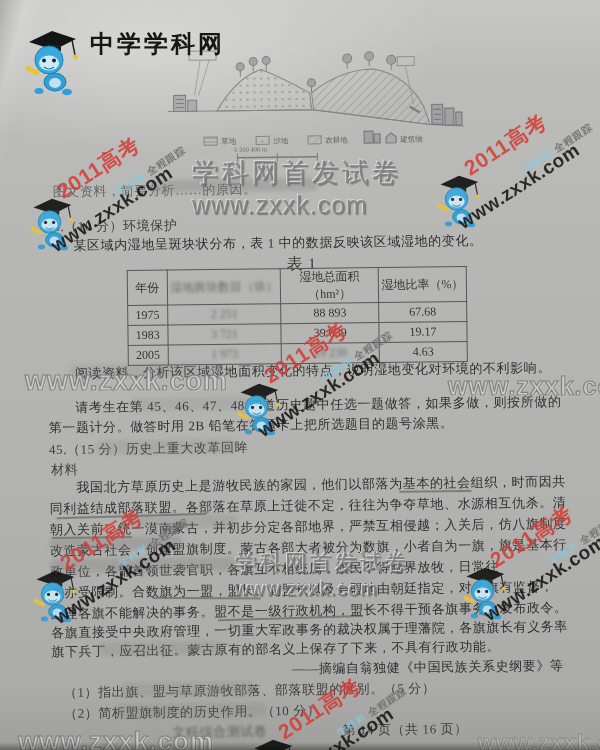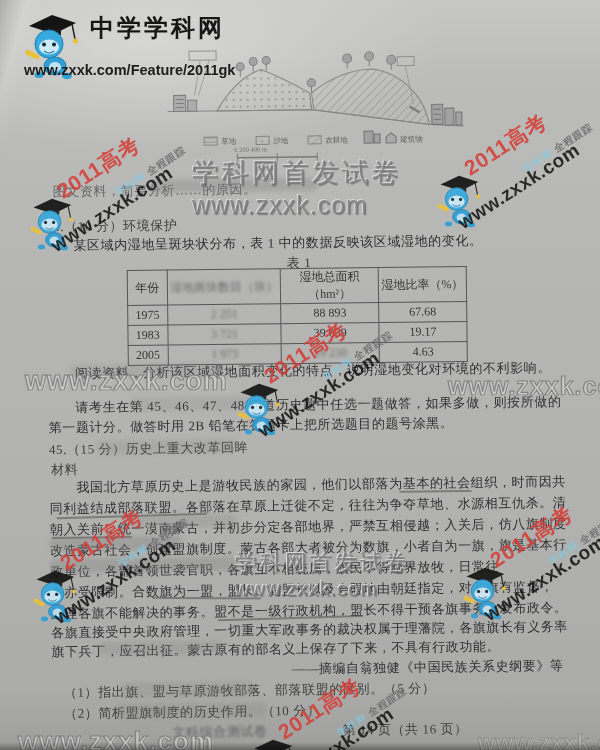--- a/index.html
+++ b/index.html
@@ -16,21 +16,21 @@
   .faint{color:#55555a;opacity:.85;}
   .kai{color:#2f2f33;}
   .smudge{position:absolute;background:rgba(125,125,125,.32);filter:blur(2.2px);border-radius:5px;}
   .uline{position:absolute;height:2px;background:rgba(70,70,72,.5);filter:blur(.5px);}
   
   .dtable{position:absolute;left:128px;top:268px;width:340px;border-collapse:collapse;font-size:12px;color:#333;}
   .dtable td{border:1px solid #55555a;text-align:center;padding:0;height:19px;}
   .dtable tr.hd td{height:22px;}
   .blur1{filter:blur(1.4px);color:#6a6a6e;}
   
-  .logo{position:absolute;left:16px;top:4px;width:300px;height:78px;text-align:center;}
+  .logo{position:absolute;left:16px;top:20px;width:300px;height:78px;text-align:center;}
   .logo .m{position:absolute;left:4px;top:4px;width:64px;height:72px;}
   .logo .name{position:absolute;left:74px;top:8px;font-family:"Liberation Sans",sans-serif;font-weight:bold;font-size:24px;letter-spacing:3px;color:#161616;}
   .logo .sub{position:absolute;left:76px;top:36px;font-family:"Liberation Sans",sans-serif;font-weight:bold;font-size:15px;letter-spacing:2px;color:#d6372f;}
   .logo .url{position:absolute;left:8px;top:58px;font-family:"Liberation Sans",sans-serif;font-weight:bold;font-size:14.5px;color:#1c1c1c;}
   
   .stamp{position:absolute;width:182px;height:112px;pointer-events:none;}
   .stamp .sm{position:absolute;left:2px;bottom:4px;width:50px;height:58px;opacity:.92;}
   .stamp .red{position:absolute;left:42px;top:34px;transform:rotate(-33deg);transform-origin:left bottom;
       font-family:"Liberation Sans",sans-serif;font-weight:bold;font-size:21px;color:rgba(212,62,55,.88);letter-spacing:1px;}
   .stamp .sub{position:absolute;left:96px;top:42px;transform:rotate(-33deg);transform-origin:left bottom;
@@ -156,21 +156,21 @@
         <line x1="115" y1="105" x2="115" y2="113"></line>
         <line x1="155" y1="105" x2="155" y2="113"></line>
       <text x="72" y="103" font-size="6.5" fill="#55555a" stroke="none">0        200      400 m</text>
     </g>
   </svg>
 
   <div class="tl faint" style="left:55px;top:180px">图文资料，简要分析……的原因。</div>
 
   <div class="tl" style="left:48px;top:215px">44.（10 分）环境保护</div>
   <div class="tl kai" style="left:75px;top:234px">某区域内湿地呈斑块状分布，表 1 中的数据反映该区域湿地的变化。</div>
-  <div class="tl" style="left:288px;top:254px;font-size:13px">表 1</div>
+  <div class="tl" style="left:288px;top:254px;font-size:16px">表 1</div>
 
   <table class="dtable">
     <tbody>
         <tr class="hd">
       <td style="width:40px">年份</td>
       <td style="width:120px" class="blur1">湿地斑块数目（块）</td>
       <td style="width:102px">湿地总面积（hm²）</td>
       <td style="width:92px">湿地比率（%）</td>
     </tr>
     <tr>
@@ -235,21 +235,20 @@
   <div class="smudge" style="left:112px;top:702px;width:150px;height:14px;opacity:.7"></div>
   <div class="smudge" style="left:70px;top:362px;width:150px;height:13px;opacity:.6"></div>
   <div class="smudge" style="left:130px;top:396px;width:128px;height:13px;opacity:.55"></div>
 </div>
 
 <div class="logo">
   <svg class="m">
       <use href="#mascot"></use>
     </svg>
   <div class="name">中学学科网</div>
-  <div class="url">www.zxxk.com/Feature/2011gk</div>
 </div>
 
 <div class="emb" style="left:192px;top:155px;width:250px;font-size:27px">
   <div>学科网首发试卷</div>
   <div class="l2" style="font-size:25px">www.zxxk.com</div>
 </div>
 <div class="emb" style="left:235px;top:548px;width:210px;font-size:22px">
   <div>学科网首发试卷</div>
   <div class="l2" style="font-size:20px">www.zxxk.com</div>
 </div>

